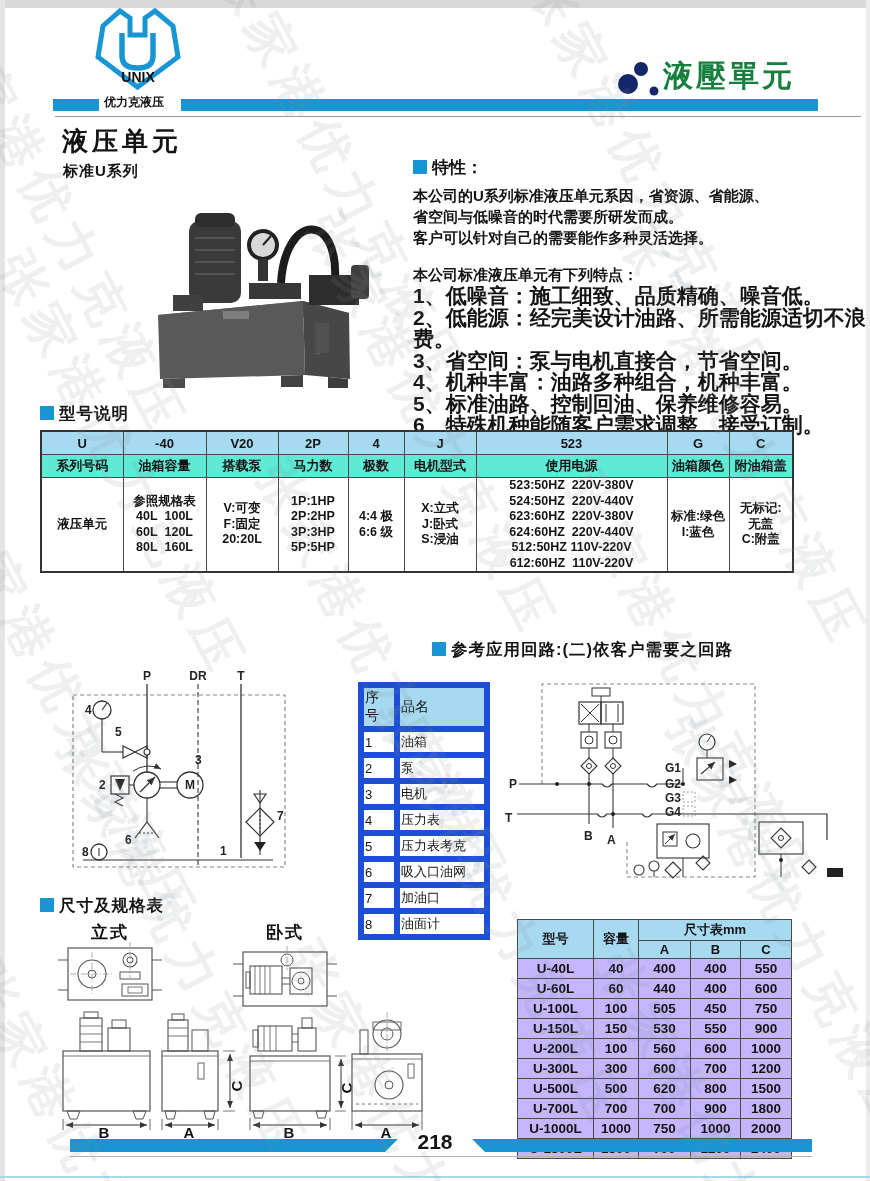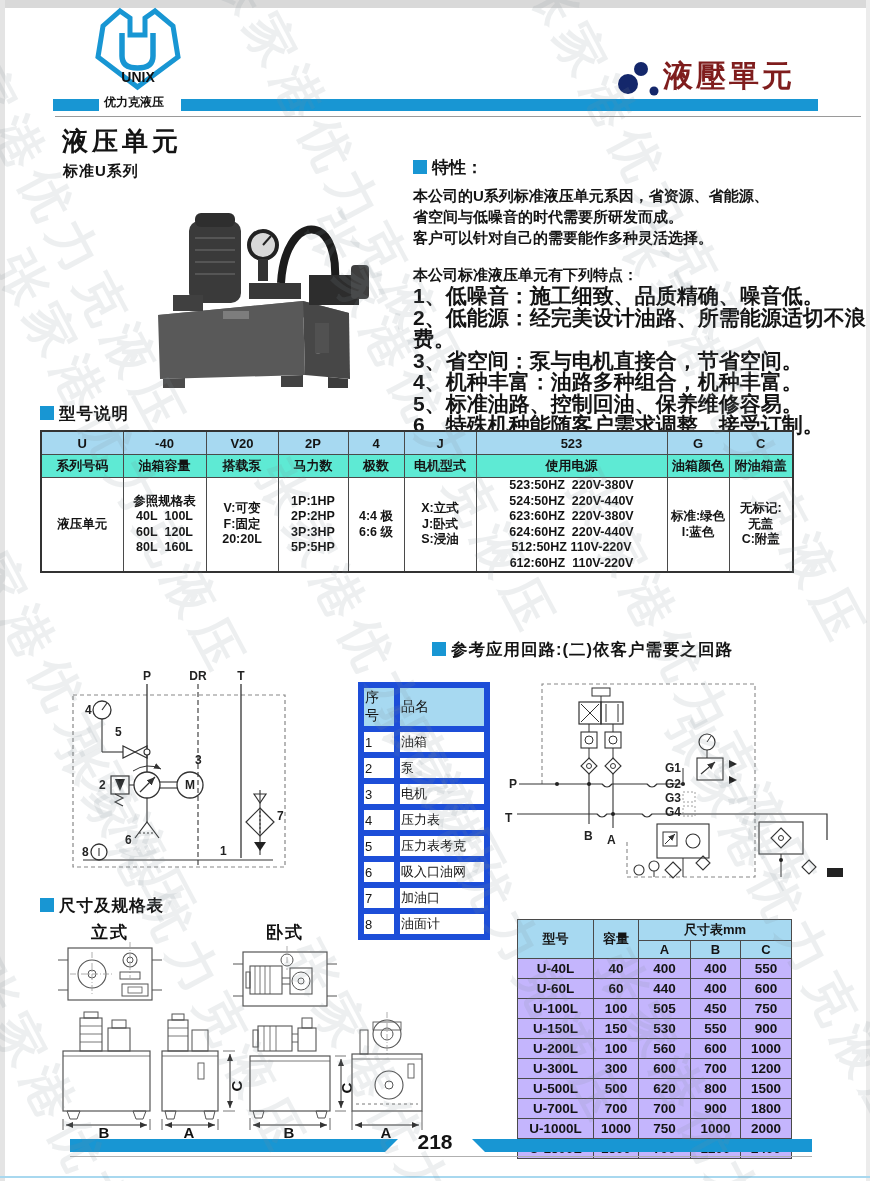--- a/index.html
+++ b/index.html
@@ -16,21 +16,21 @@
       color:rgba(130,142,152,0.14);transform:rotate(62deg);transform-origin:left top;
       pointer-events:none;z-index:5;}
 
   
   .logo{position:absolute;left:90px;top:6px;z-index:2;}
   .brand-bar-short{position:absolute;left:53px;top:99px;width:46px;height:12px;background:#1896d3;}
   .brand-text{position:absolute;left:104px;top:94px;font-size:12px;font-weight:bold;}
   .brand-bar-long{position:absolute;left:181px;top:99px;width:637px;height:12px;background:#1896d3;}
   .header-underline{position:absolute;left:55px;top:116px;width:806px;height:1px;background:#9a9a9a;}
   .title-dots{position:absolute;left:615px;top:58px;}
-  .page-title{position:absolute;left:663px;top:56px;font-size:30px;font-weight:bold;color:#7f1d1d;letter-spacing:3px;}
+  .page-title{position:absolute;left:663px;top:56px;font-size:30px;font-weight:bold;color:#15803d;letter-spacing:3px;}
 
   
   .intro-title{position:absolute;left:62px;top:124px;font-size:26px;font-weight:bold;letter-spacing:4px;}
   .intro-sub{position:absolute;left:63px;top:162px;font-size:15px;font-weight:bold;letter-spacing:1px;}
   .photo{position:absolute;left:103px;top:183px;}
 
   
   .features{position:absolute;left:413px;top:156px;width:455px;}
   .sq{display:inline-block;width:14px;height:14px;background:#1896d3;margin-right:5px;vertical-align:-1px;}
   .feat-title{font-size:17px;font-weight:bold;margin-bottom:6px;}

